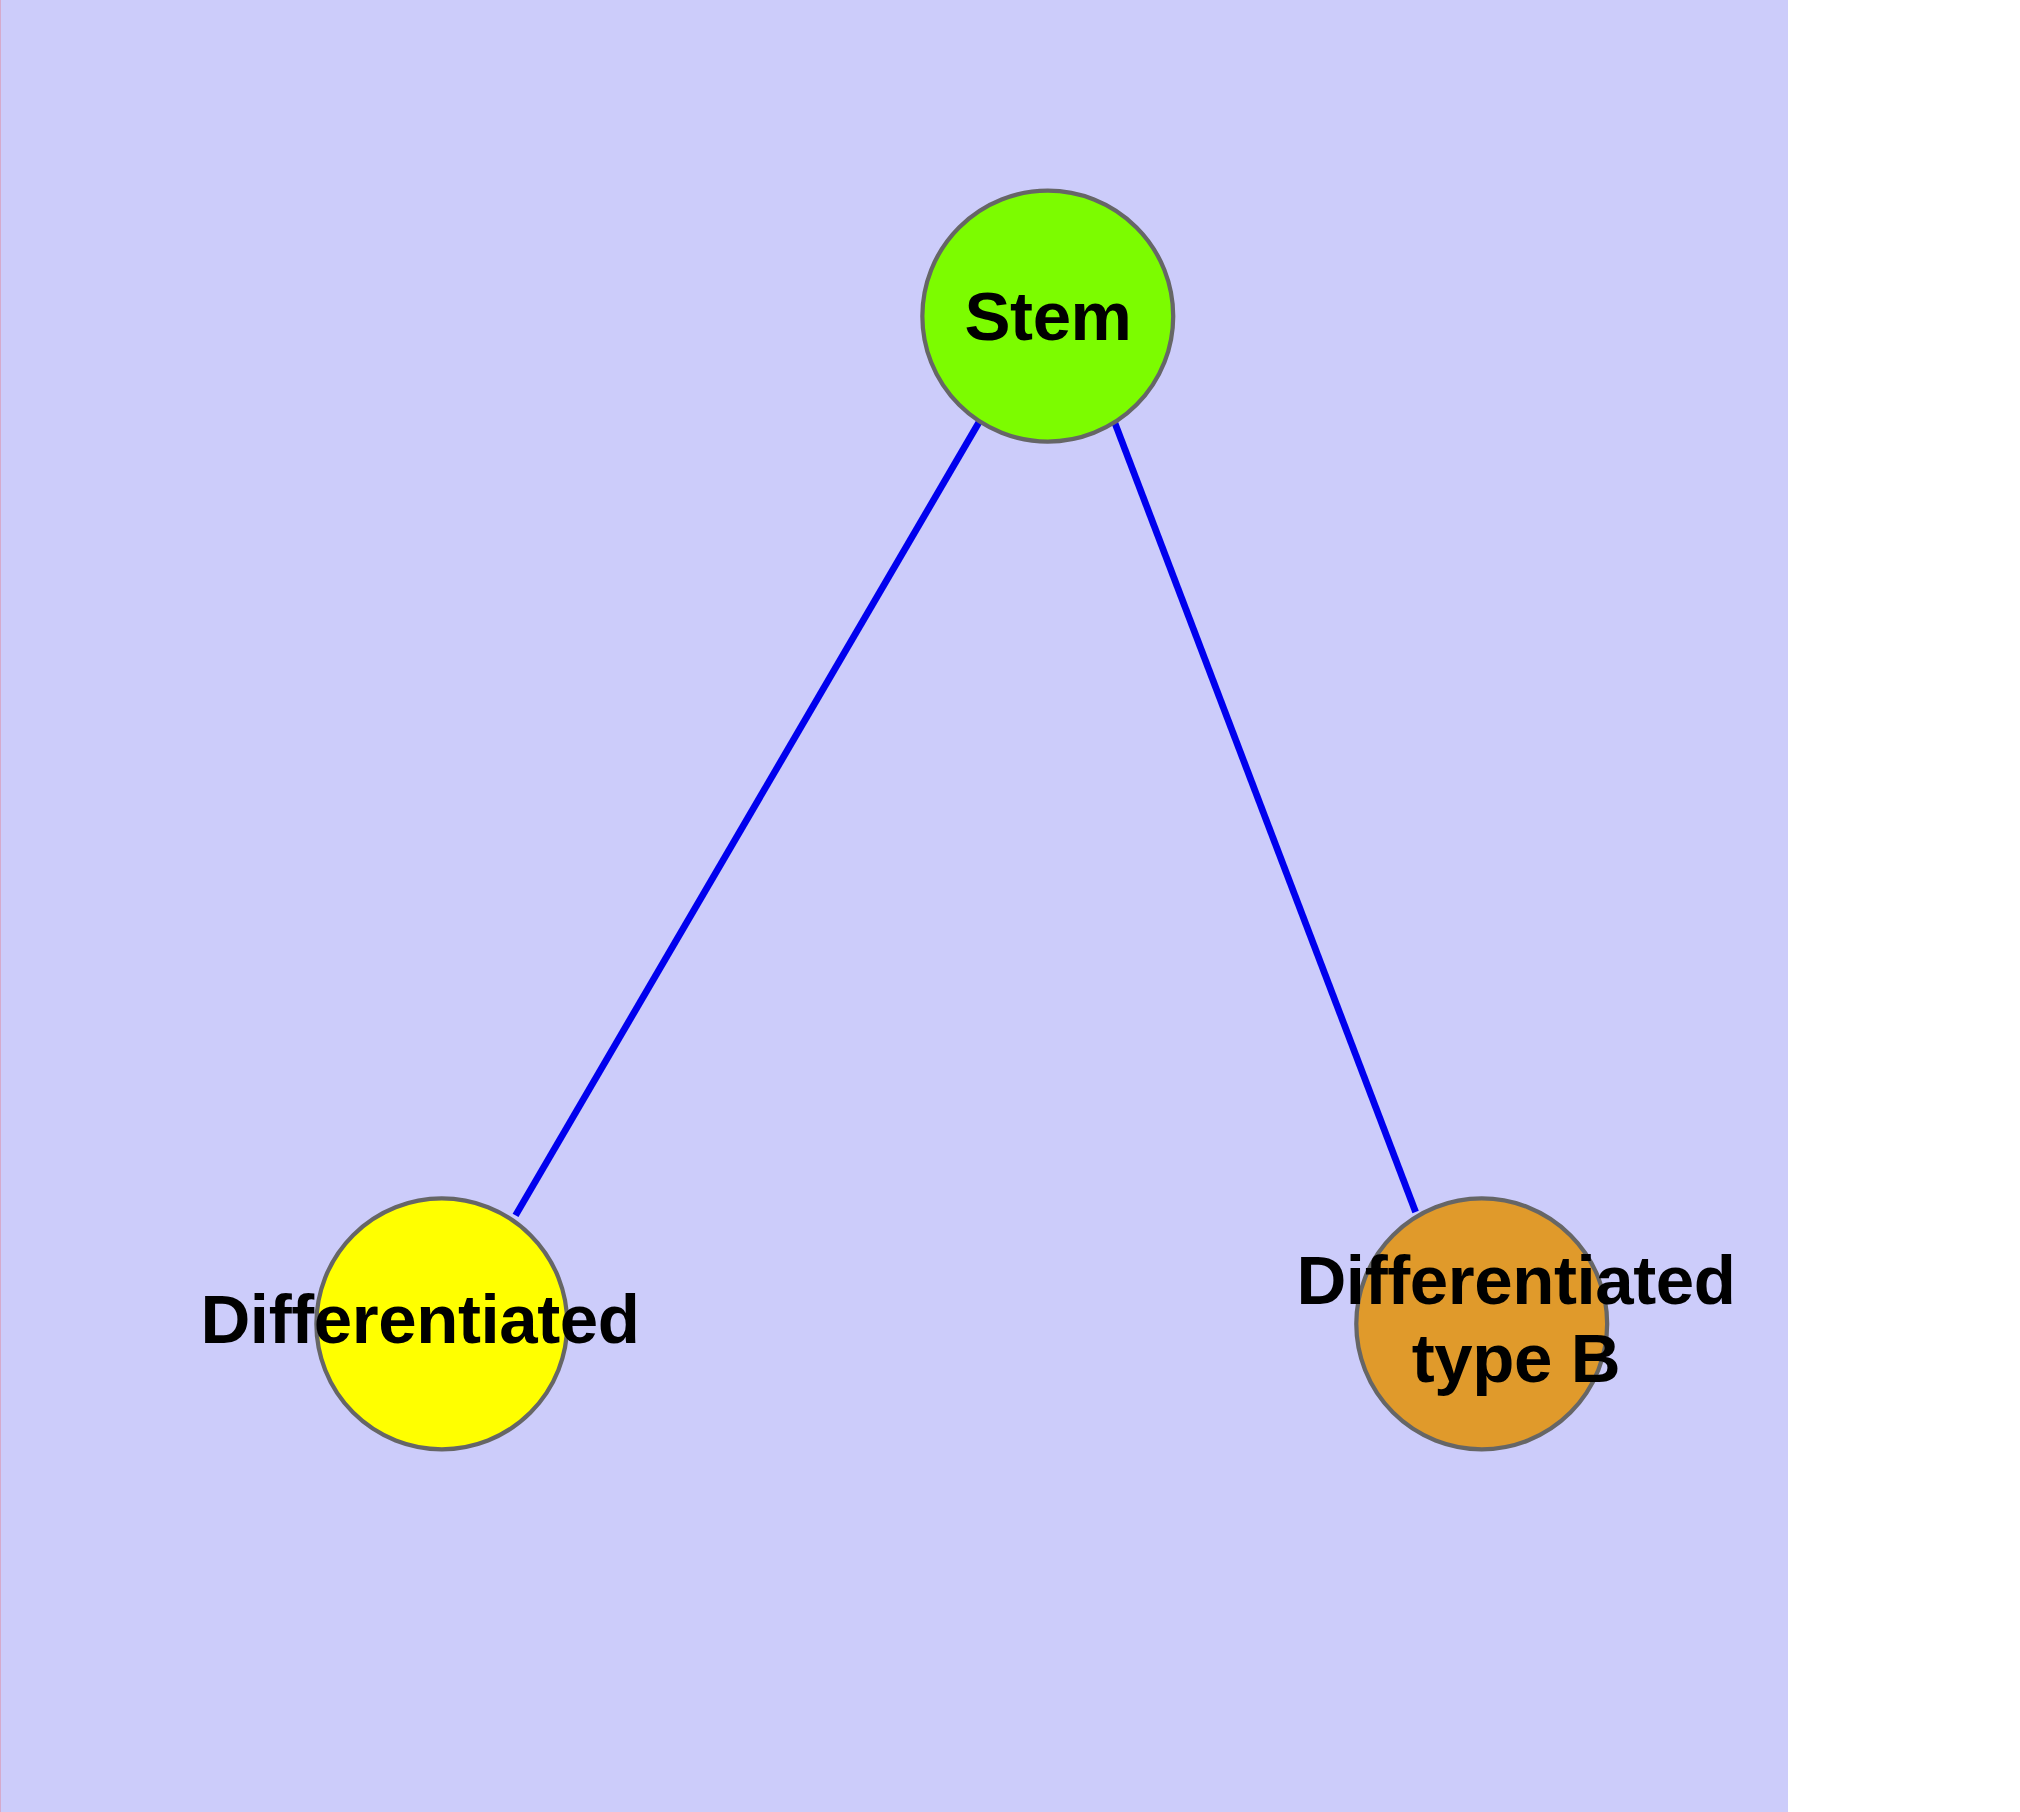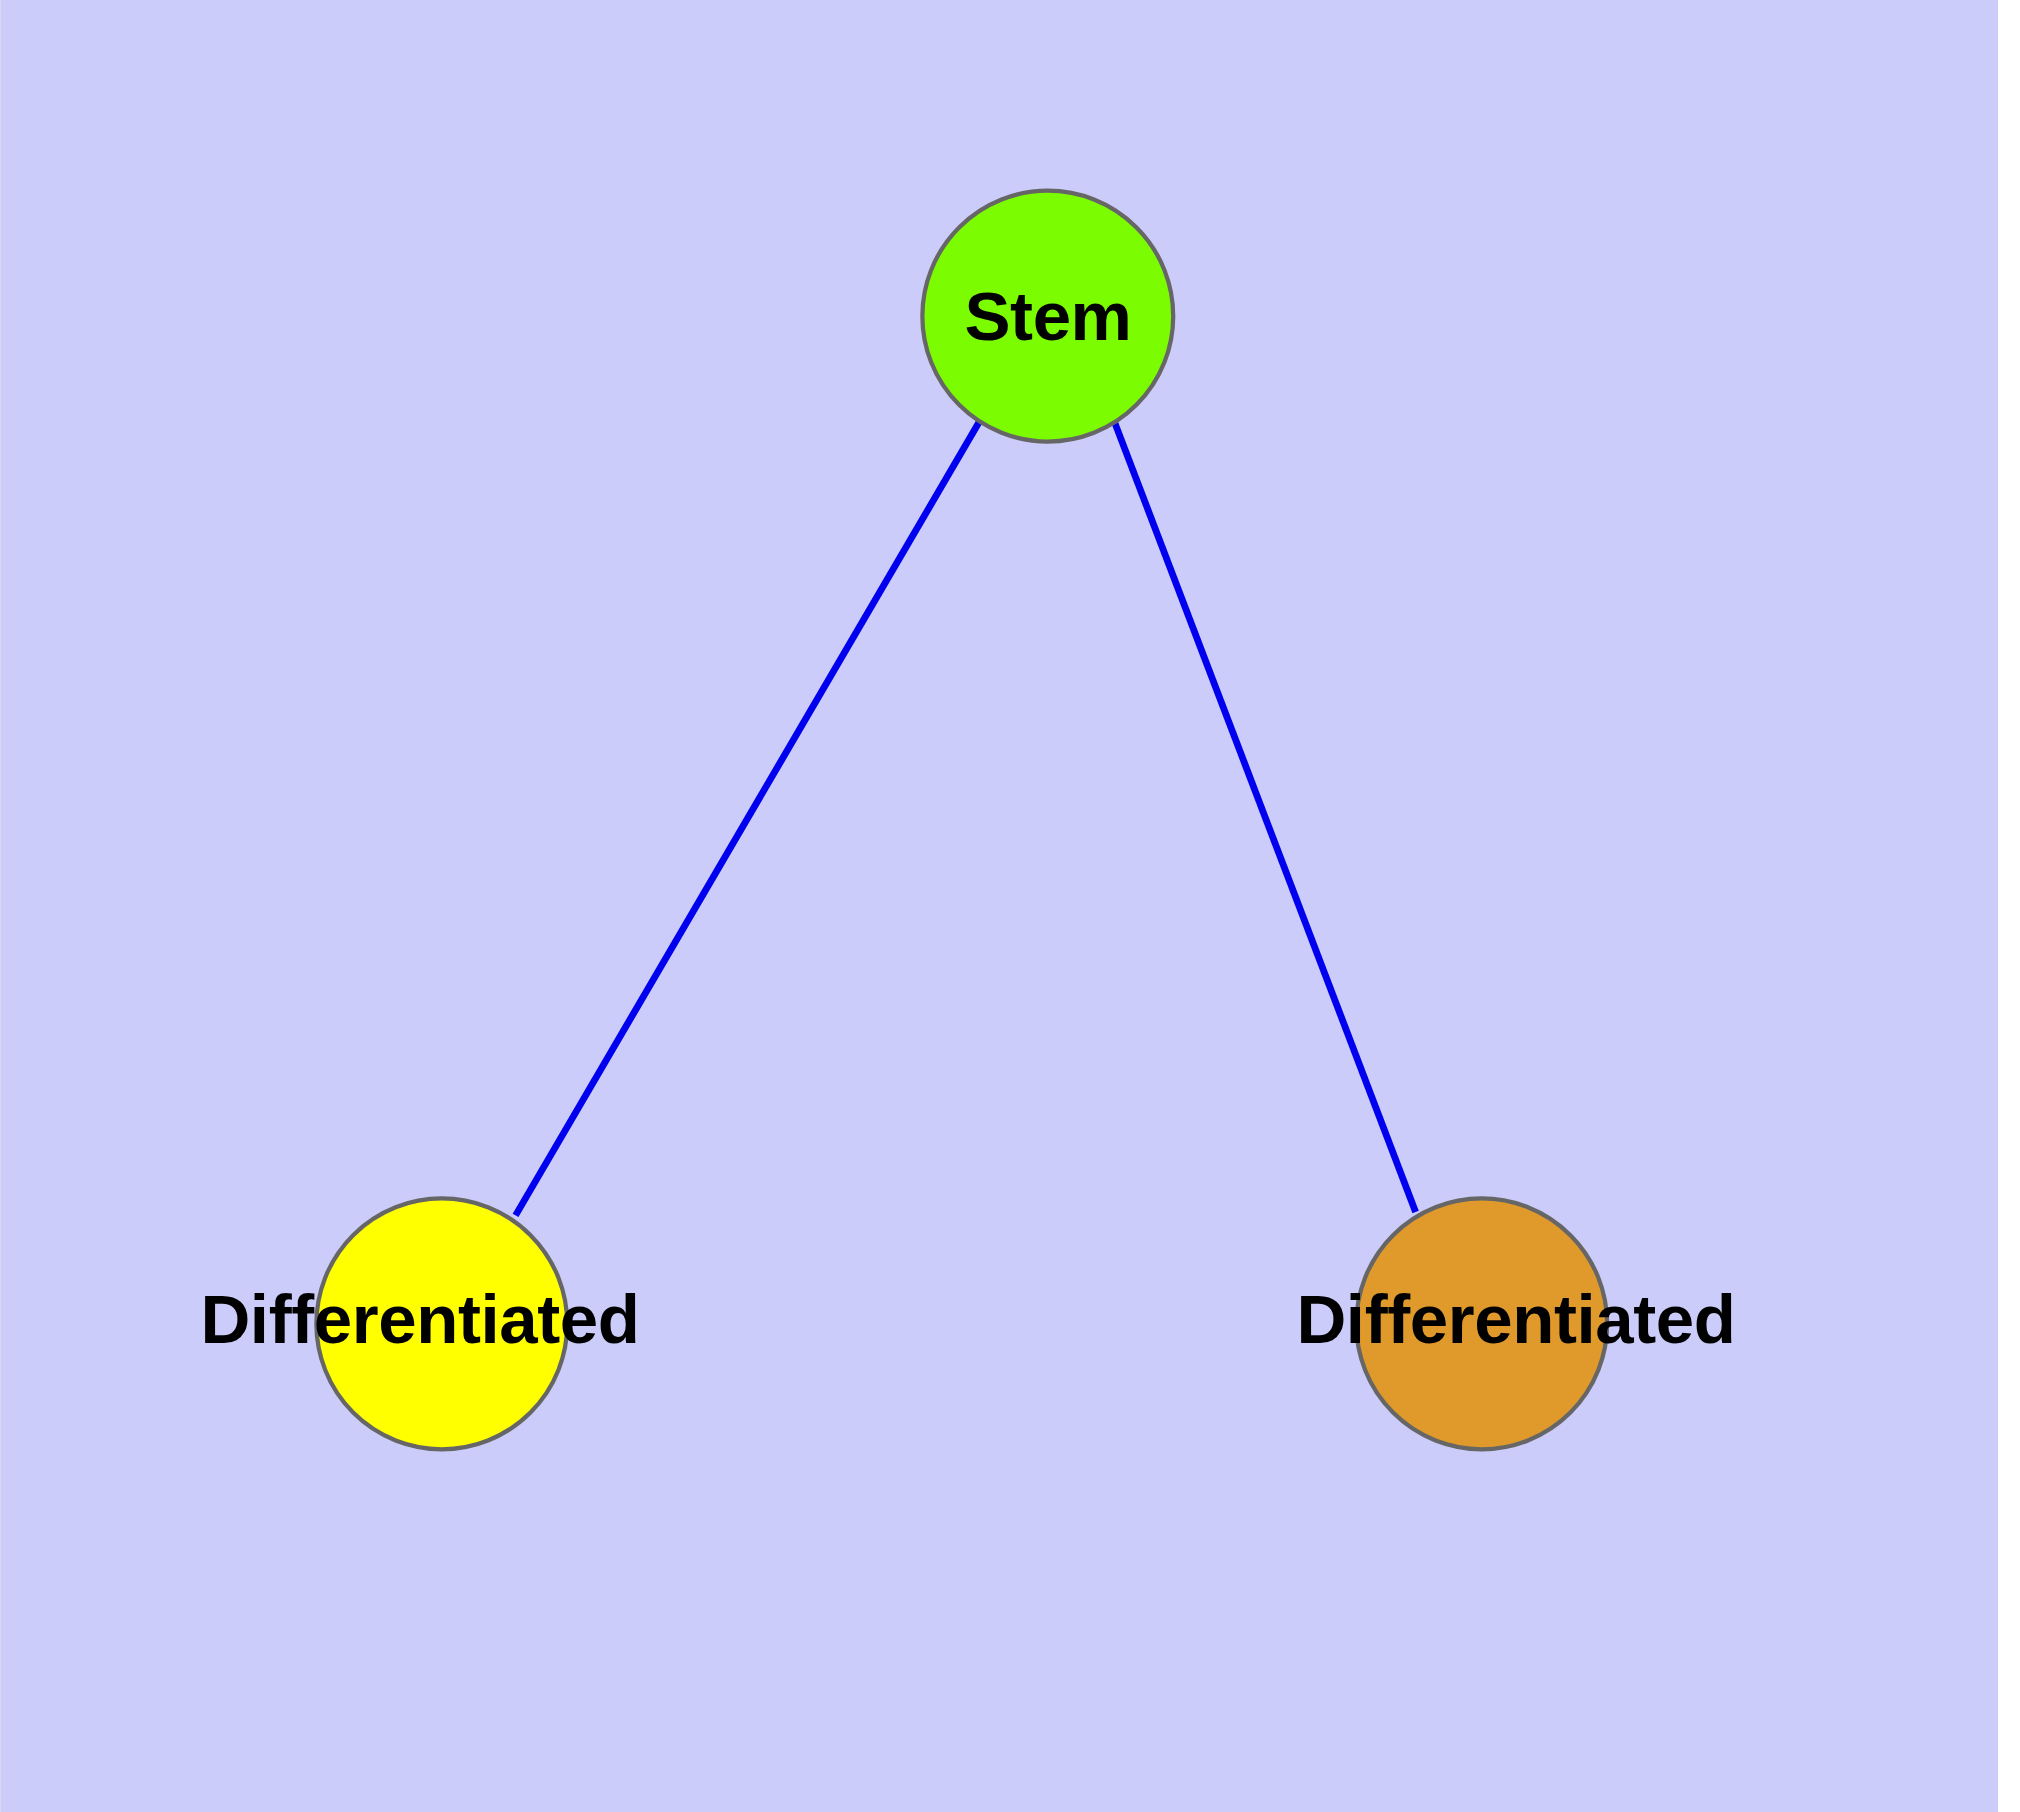--- a/index.html
+++ b/index.html
@@ -37,21 +37,21 @@
     pointer-events: none;
     letter-spacing: -0.4px;
   }
   .node-label.single-line {
     line-height: 75px;
   }
 </style>
 </head>
 <body>
 
-<div id="canvas" style="width: 1955px; height: 1812px; background: #fef9c3; padding-left: 43px;">
+<div id="canvas" style="width: 1788px; height: 1812px; background: #ef4444;">
 
   <svg id="graph-svg" viewBox="0 0 2384 2138" xmlns="http://www.w3.org/2000/svg" style="width: 2021px; height: 1812px;">
 
     <rect id="bg-rect" x="0" y="0" width="2384" height="2138" fill="#ccccfa"></rect>
 
     <g id="edges-group">
       <line class="graph-edge" x1="1155" y1="498" x2="608" y2="1434" stroke="#0000ee" stroke-width="8" stroke-linecap="butt"></line>
       <line class="graph-edge" x1="1314" y1="496" x2="1670" y2="1430" stroke="#0000ee" stroke-width="8" stroke-linecap="butt"></line>
     </g>
 
@@ -59,16 +59,16 @@
       <circle class="graph-node" cx="1236" cy="373" r="148" fill="#7cfc00" stroke="#666666" stroke-width="5"></circle>
       <circle class="graph-node" cx="521" cy="1562" r="148" fill="#ffff00" stroke="#666666" stroke-width="5"></circle>
       <circle class="graph-node" cx="1748" cy="1562" r="148" fill="#e09a2b" stroke="#666666" stroke-width="5"></circle>
     </g>
   </svg>
 
   <div class="node-label single-line" id="label-stem" style="left: 1048px; top: 316px; color: rgb(0, 0, 0);">Stem</div>
 
   <div class="node-label" id="label-diff-a" style="left: 420px; top: 1320px; color: rgb(0, 0, 0);"><span>Differentiated</span><br></div>
 
-  <div class="node-label" id="label-diff-b" style="left: 1516px; top: 1320px; color: rgb(0, 0, 0);"><span>Differentiated</span><br></div>
+  <div class="node-label" id="label-diff-b" style="left: 1516px; top: 1320px; color: rgb(0, 0, 0);"><span>Differentiated</span><br><span>type B</span></div>
 
 </div>
 
 
 </body></html>

